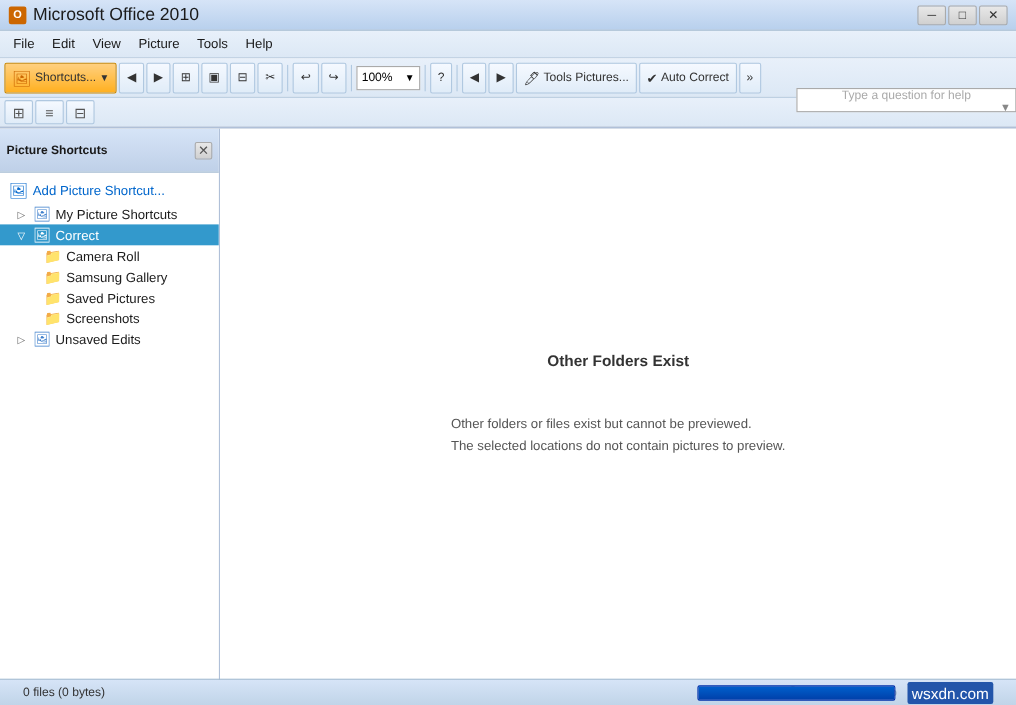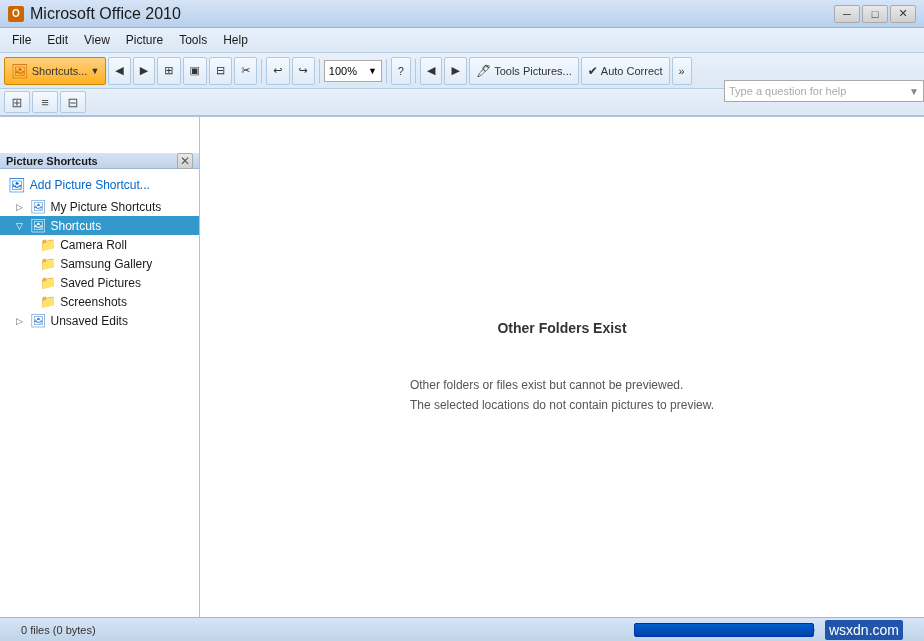--- a/index.html
+++ b/index.html
@@ -70,20 +70,21 @@
       width: 200px;
       height: 22px;
       background: white;
       border: 1px solid #aaa;
       display: flex;
       align-items: center;
       padding: 0 4px;
       font-size: 11px;
       color: #aaa;
       z-index: 10;
+      flex-direction: column;
     }
 
     
     #toolbar {
       background: linear-gradient(to bottom, #e8f0fa, #dce8f5);
       height: 36px;
       display: flex;
       align-items: center;
       padding: 0 4px;
       border-bottom: 1px solid #b8cce0;
@@ -155,27 +156,26 @@
     #left-panel {
       width: 200px;
       background: white;
       border-right: 1px solid #b0c0d8;
       display: flex;
       flex-direction: column;
       overflow: hidden;
     }
     #panel-header {
       background: linear-gradient(to bottom, #d6e4f7, #bfd0e8);
-      height: 16px;
+      height: 40px;
       display: flex;
       align-items: center;
       padding: 4px 6px;
       border-bottom: 1px solid #a0b8d0;
       justify-content: space-between;
-      margin-top: 36px;
     }
     #panel-header .panel-title {
       font-size: 11px;
       font-weight: bold;
       color: #1a1a1a;
     }
     #panel-header .close-btn {
       cursor: pointer;
       font-size: 12px;
       color: #555;
@@ -423,21 +423,21 @@
         <span class="indent1"></span>
         <span class="tree-expand">▷</span>
         <span class="folder-icon icon-img">🖼</span>
         <span>My Picture Shortcuts</span>
       </div>
 
       <div class="tree-item selected">
         <span class="indent1"></span>
         <span class="tree-expand selected">▽</span>
         <span class="folder-icon icon-img" style="color:white;">🖼</span>
-        <span>Shortcuts</span>
+        <span>Correct</span>
       </div>
 
       <div class="tree-item">
         <span class="indent3"></span>
         <span class="folder-icon icon-folder">📁</span>
         <span>Camera Roll</span>
       </div>
 
       <div class="tree-item">
         <span class="indent3"></span>

